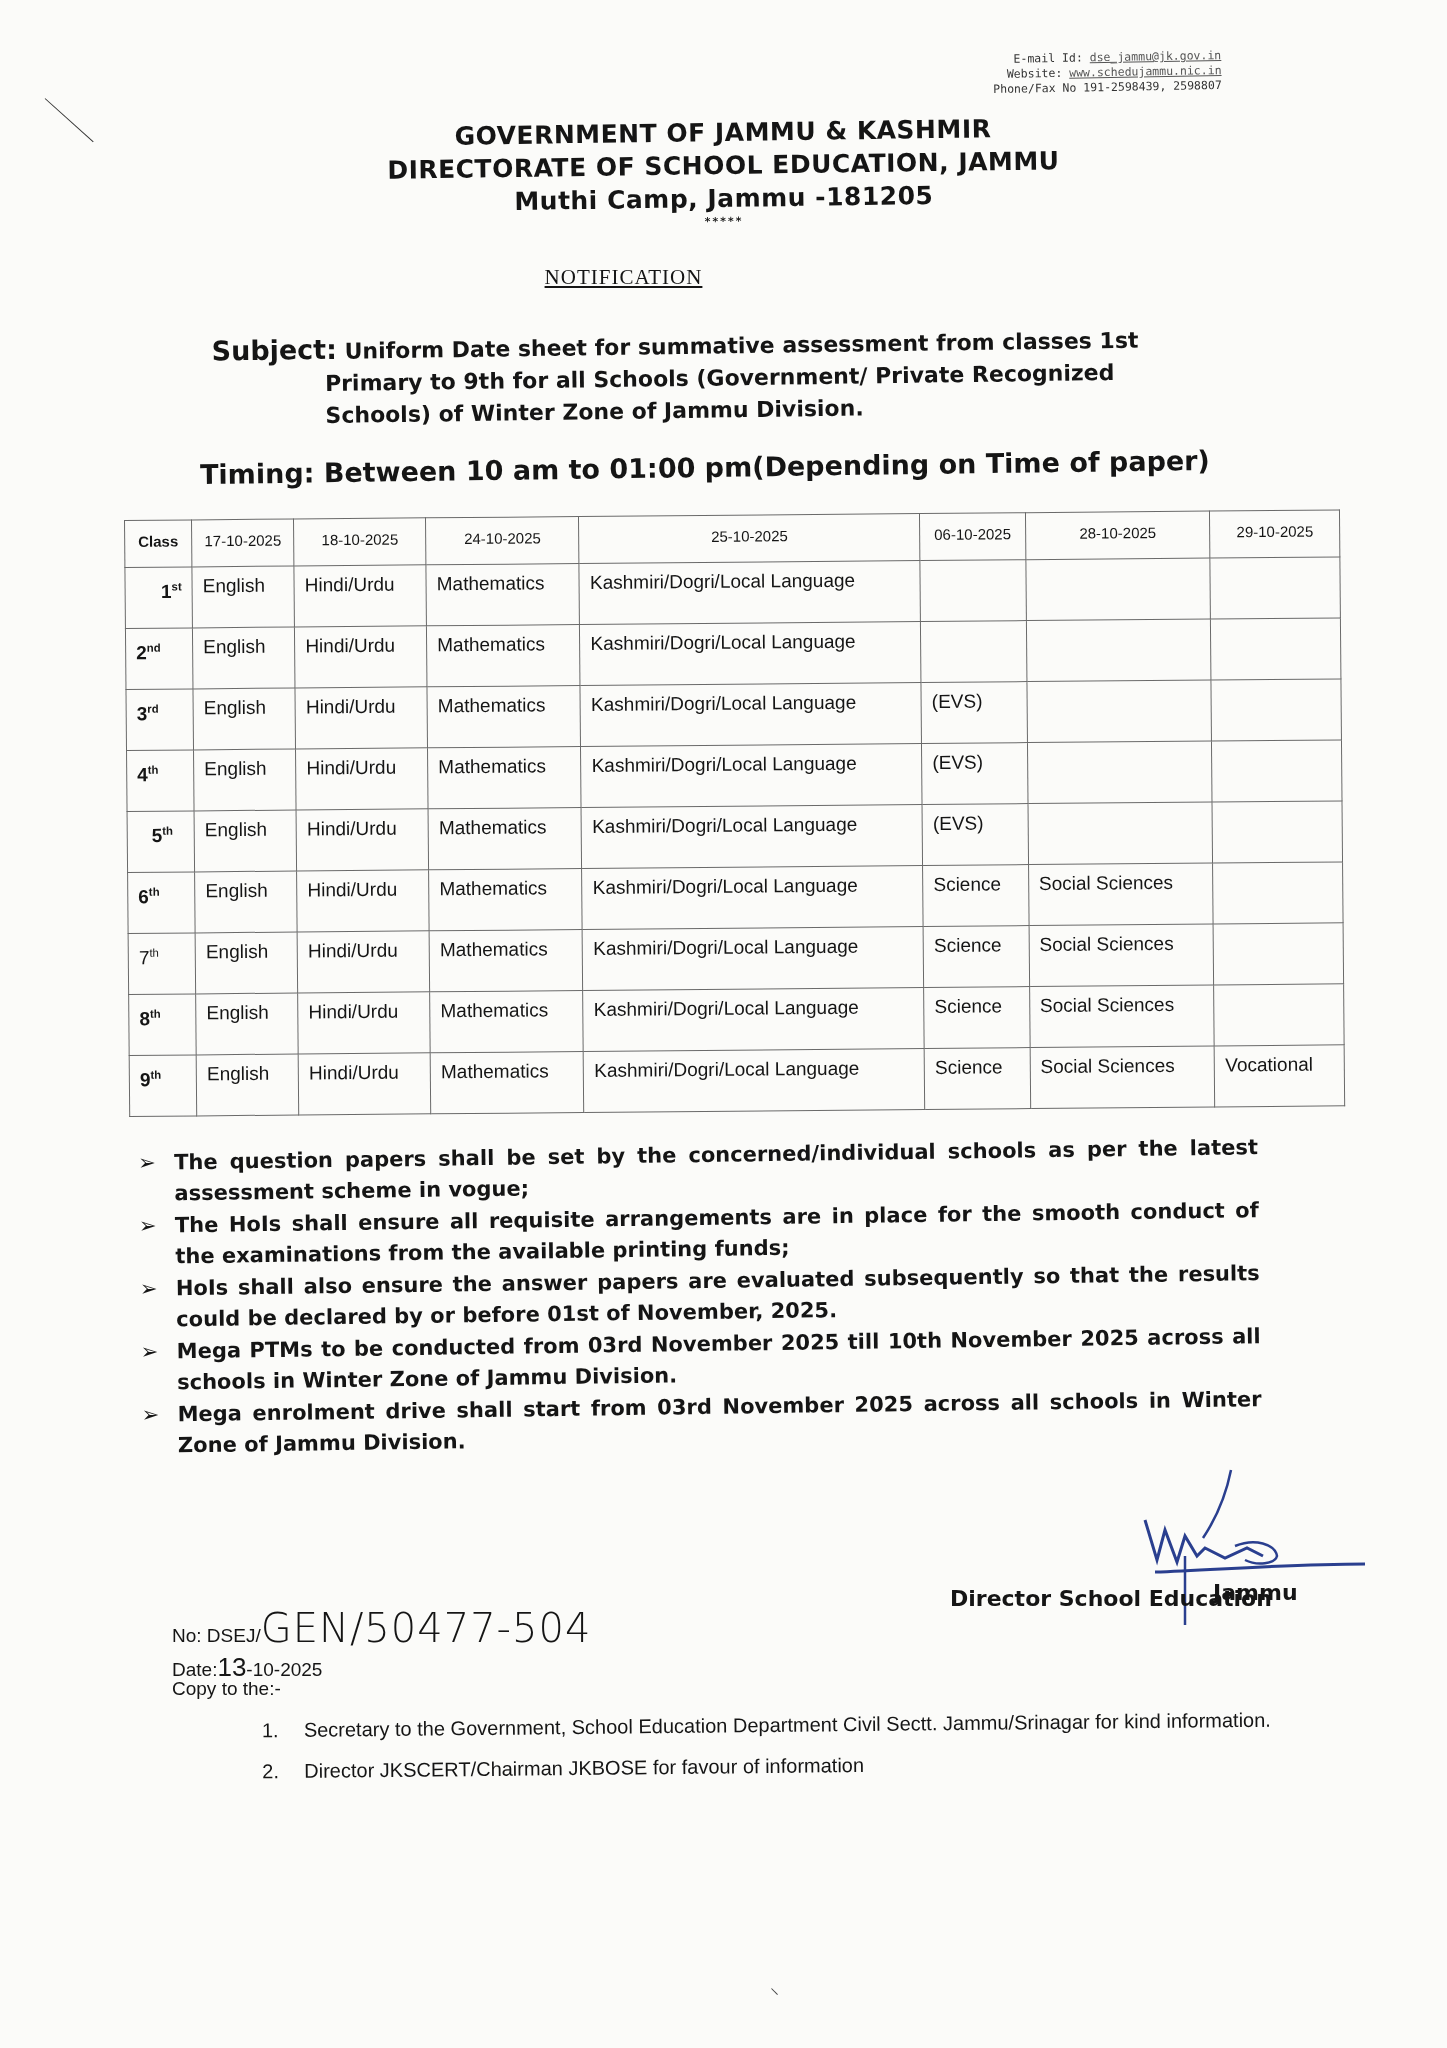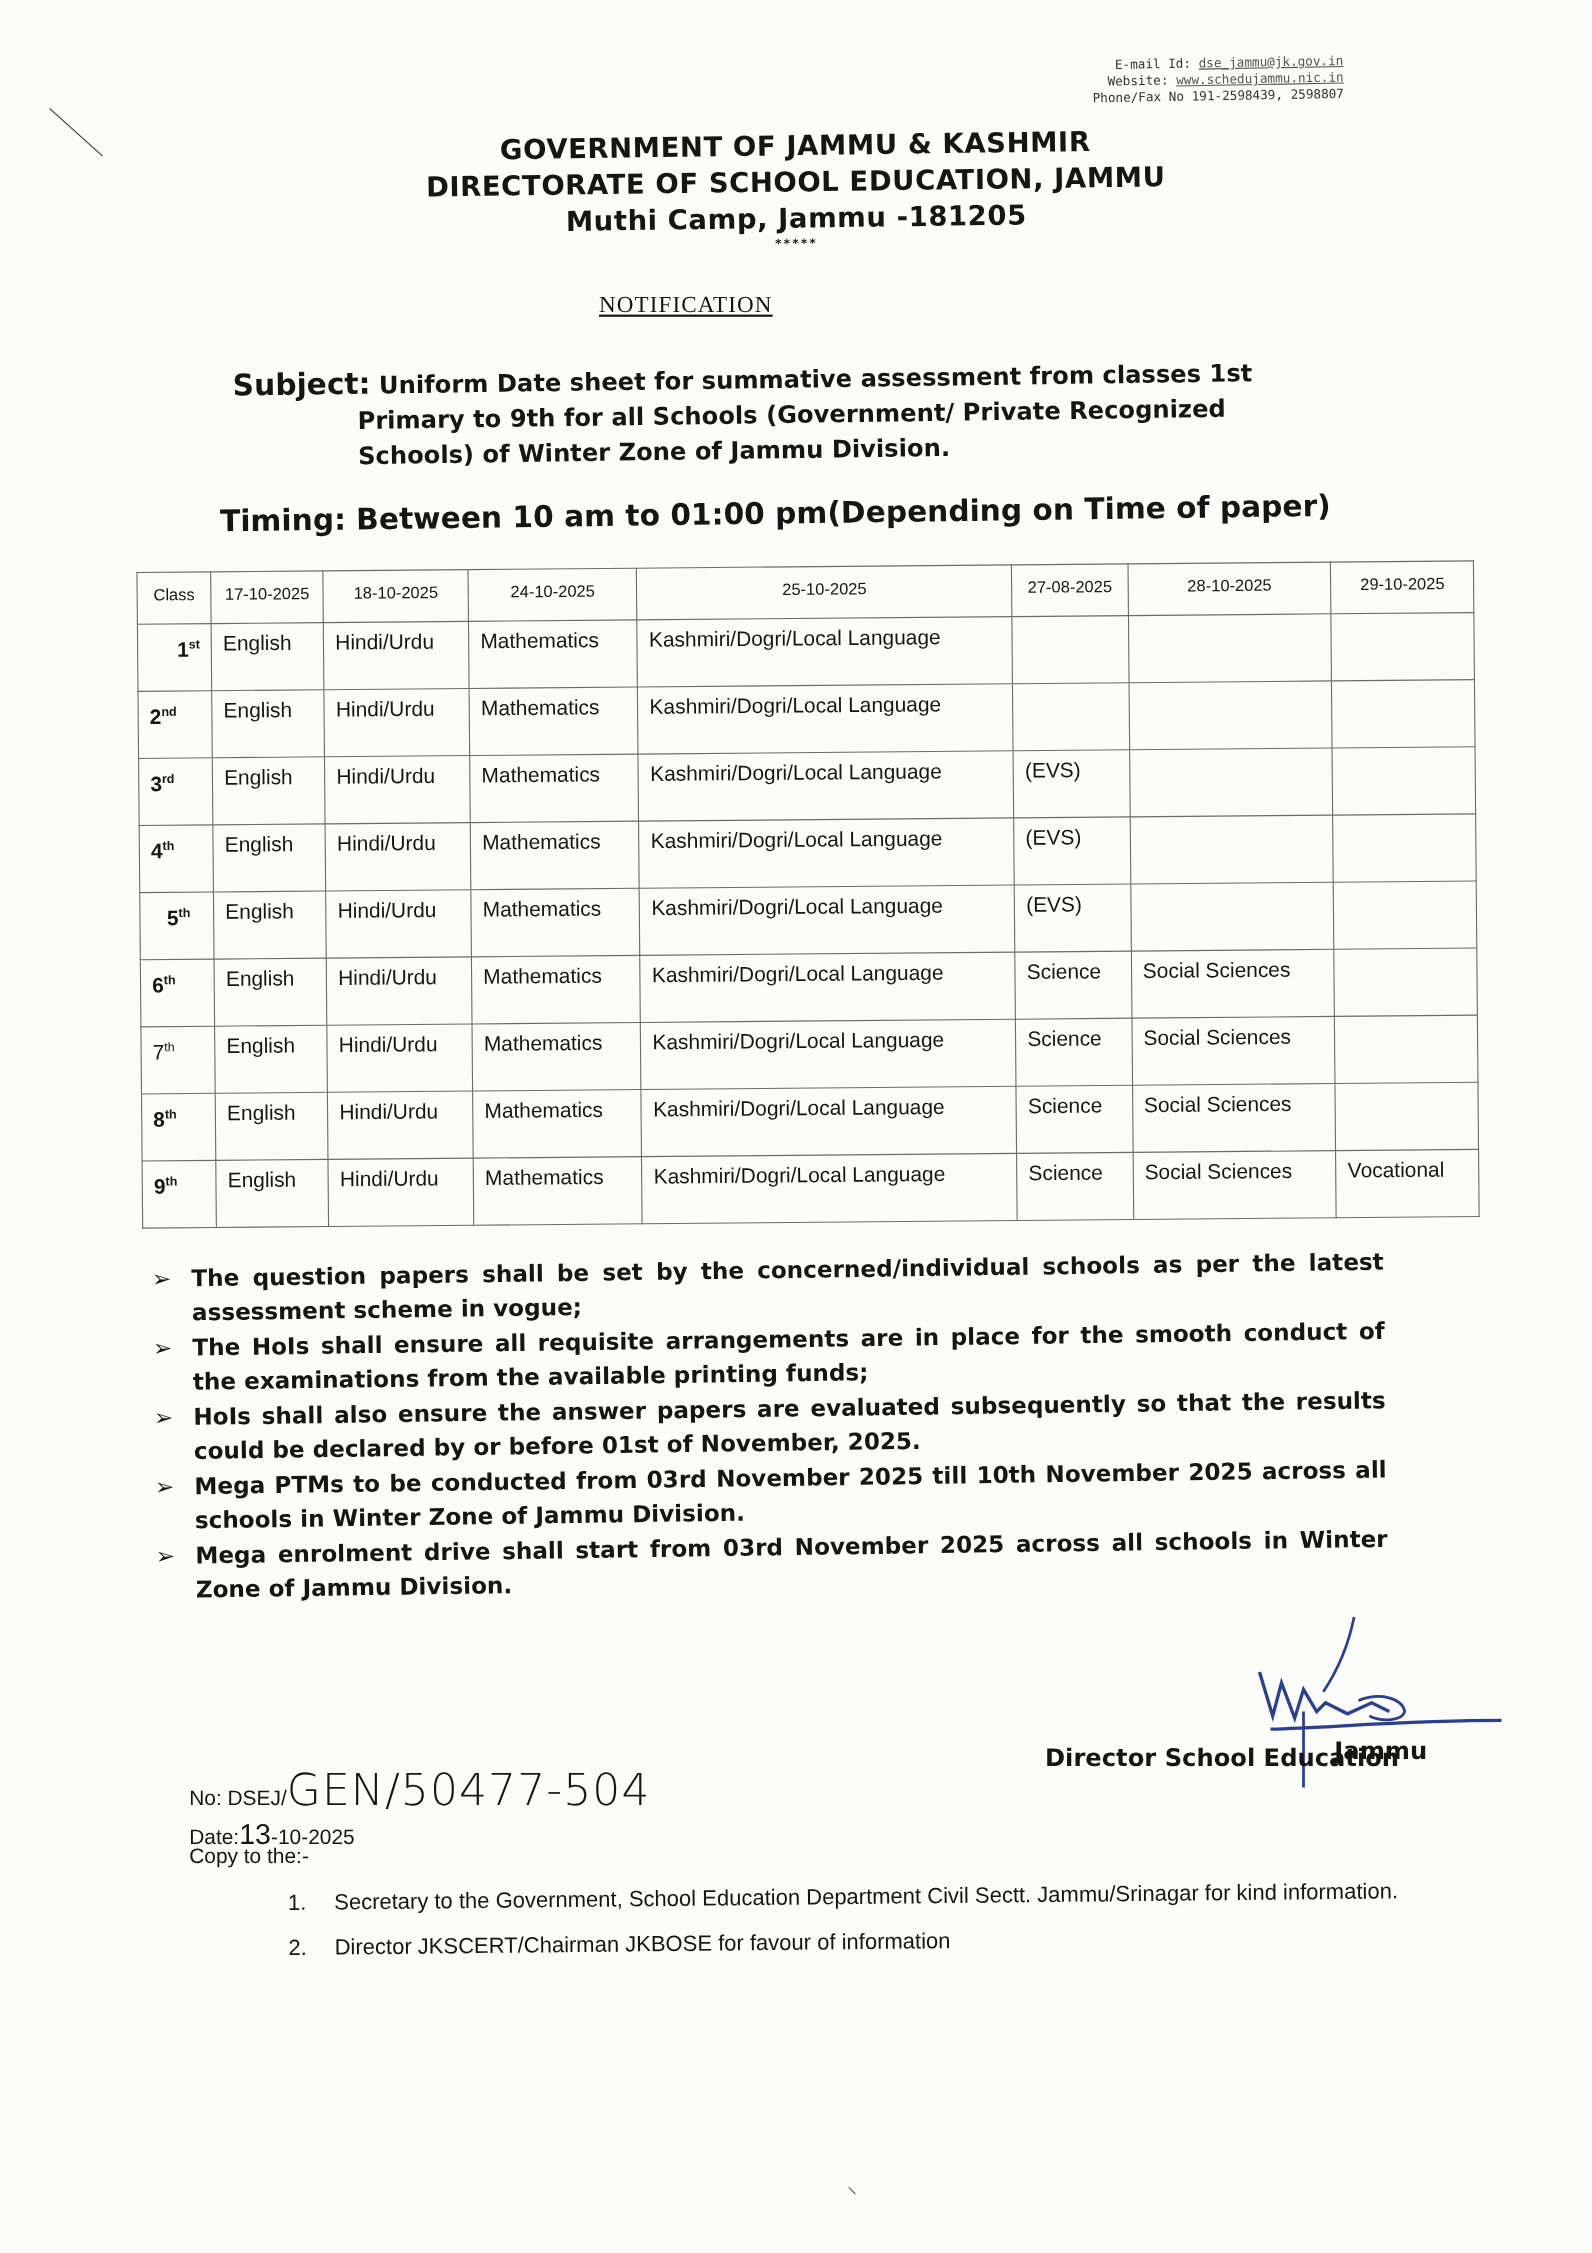--- a/index.html
+++ b/index.html
@@ -10,21 +10,21 @@
   .header{left:0;width:1447px;top:116px;text-align:center;font-weight:bold;font-size:25px;line-height:33px;letter-spacing:0.5px;transform:rotate(-0.8deg);}
   .stars{font-size:11px;letter-spacing:2px;line-height:14px;}
   .notif{left:0;width:1247px;top:265px;text-align:center;font-size:21px;text-decoration:underline;font-family:"Liberation Serif",serif;letter-spacing:1px;}
   .subject{left:212px;top:328px;width:1080px;font-weight:bold;font-size:22px;line-height:32px;transform:rotate(-0.8deg);}
   .subject .lbl{font-size:27px;}
   .subject .ind{padding-left:113px;}
   .timing{left:200px;top:452px;font-weight:bold;font-size:27px;transform:rotate(-0.8deg);}
   table.ds{position:absolute;left:124px;top:520px;width:1216px;border-collapse:collapse;transform:rotate(-0.5deg);transform-origin:left top;font-family:"Liberation Sans",sans-serif;}
   table.ds td,table.ds th{border:1.5px solid #6a6a6a;font-size:19px;font-weight:normal;text-align:left;vertical-align:top;padding:6px 10px;height:48px;line-height:26px;}
   table.ds th{height:30px;font-size:15px;text-align:center;padding:8px 4px;}
-  table.ds th:first-child{font-weight:normal;}
+  table.ds th:first-child{font-weight:bold;}
   .bullets{left:140px;top:1140px;width:1120px;font-weight:bold;font-size:21px;line-height:31px;transform:rotate(-0.8deg);}
   .bullets .b{position:relative;padding-left:36px;margin-bottom:1px;text-align:justify;}
   .bullets .b .mk{position:absolute;left:0;top:0;font-weight:normal;}
   .sig-title{left:950px;top:1545px;font-weight:bold;font-size:22px;margin-top:41px;}
   .sig-jammu{left:1213px;top:1580px;font-weight:bold;font-size:22px;}
   .signature{left:1085px;top:1460px;}
   .refno{left:172px;top:1605px;font-family:"Liberation Sans",sans-serif;font-size:19px;}
   .refno .hw{font-size:40px;font-family:"DejaVu Sans",sans-serif;font-weight:300;letter-spacing:1px;text-align:center;}
   .dateline{left:172px;top:1652px;font-family:"Liberation Sans",sans-serif;font-size:19px;}
   .copyto{left:172px;top:1678px;font-family:"Liberation Sans",sans-serif;font-size:19px;}
@@ -64,21 +64,21 @@
 <div class="abs timing">Timing: Between 10 am to 01:00 pm(Depending on Time of paper)</div>
 
 <table class="ds">
   <thead>
     <tr>
       <th>Class</th>
       <th>17-10-2025</th>
       <th>18-10-2025</th>
       <th>24-10-2025</th>
       <th>25-10-2025</th>
-      <th>27-08-2025</th>
+      <th>06-10-2025</th>
       <th>28-10-2025</th>
       <th>29-10-2025</th>
     </tr>
   </thead>
   <tbody id="ds-body">
       <tr>
         <td style="font-weight: bold; text-align: right;"><span>1</span><sup>st</sup></td>
         <td>English</td>
         <td>Hindi/Urdu</td>
         <td>Mathematics</td>

